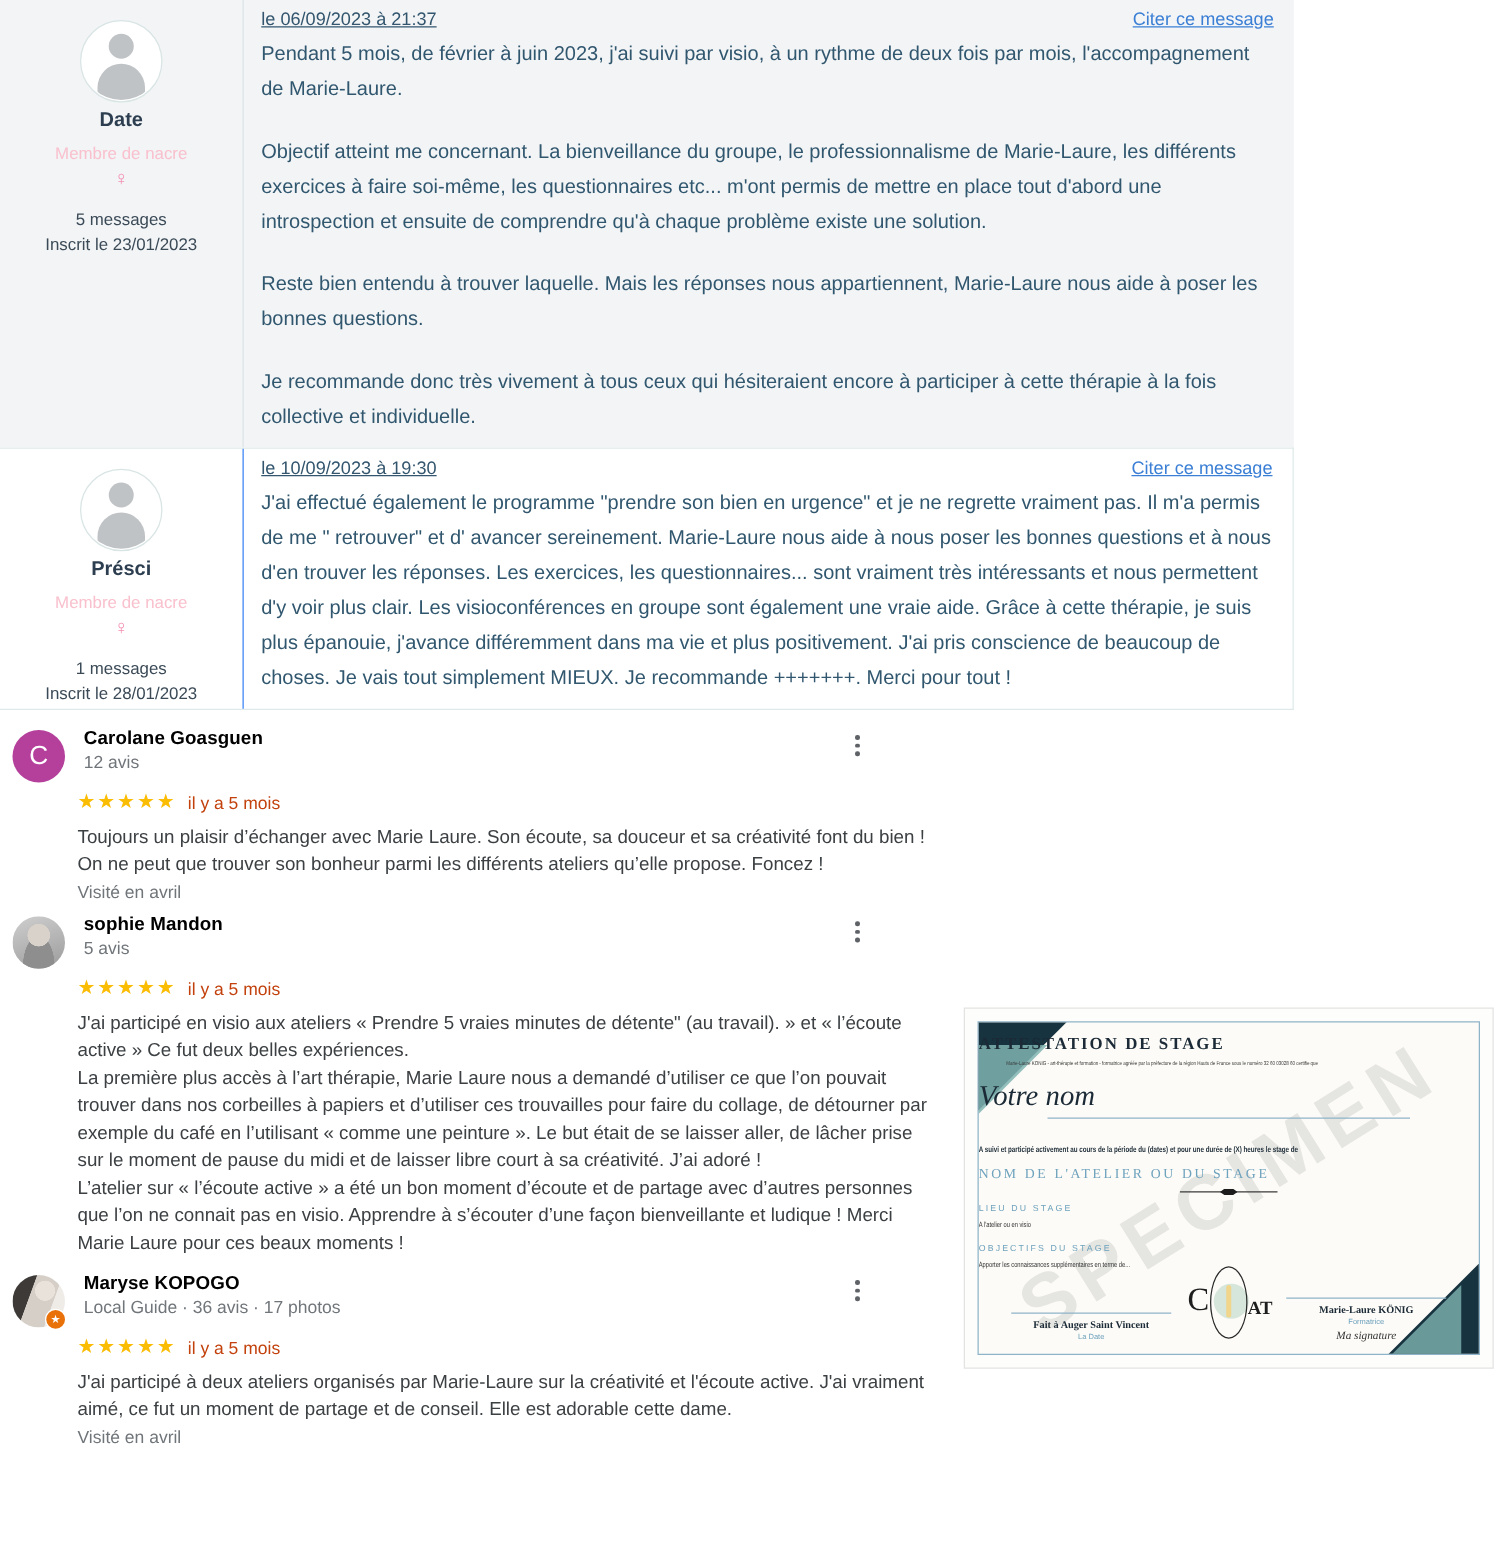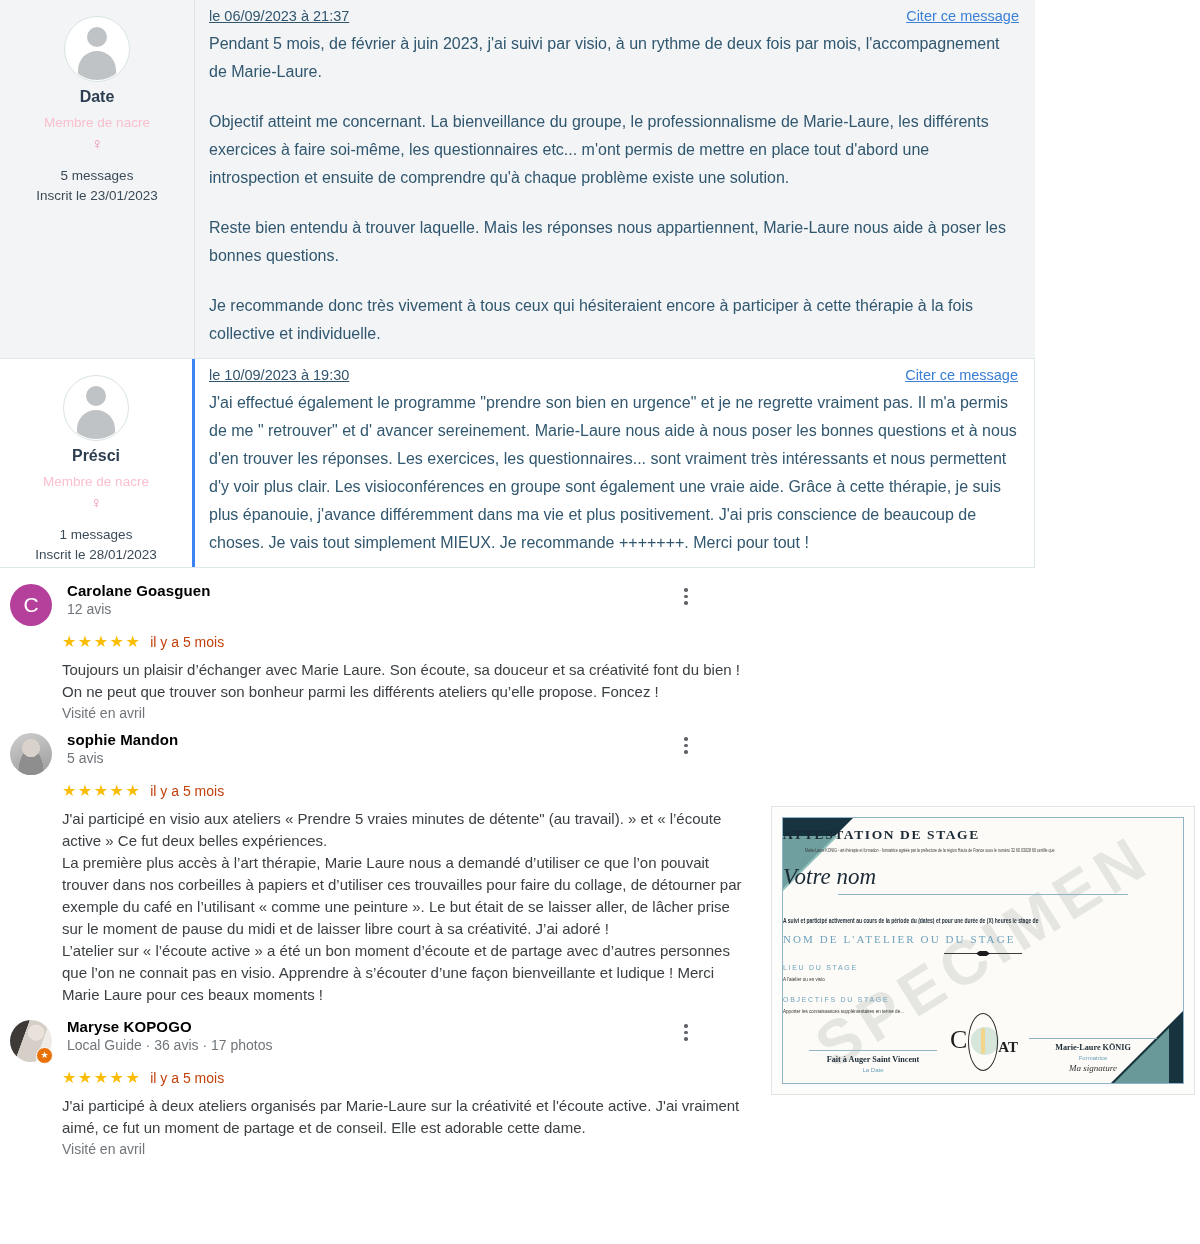--- a/index.html
+++ b/index.html
@@ -24,21 +24,21 @@
     border-right: 1px solid #dfe9e9;
   }
 
   .post-aside {
     width: 195px;
     flex: 0 0 195px;
     padding-top: 10px;
     text-align: center;
     border-right: 1px solid #dde3e6;
   }
-  .post-white .post-aside { border-right: 3px solid #3b82f6; }
+  .post-white .post-aside { border-right: 1px solid #3b82f6; }
 
   .avatar-ring {
     width: 66px; height: 66px;
     margin: 6px auto 6px;
     border-radius: 50%;
     background: #ffffff;
     border: 1px solid #d9e4e4;
     display: flex; align-items: center; justify-content: center;
     overflow: hidden;
   }

